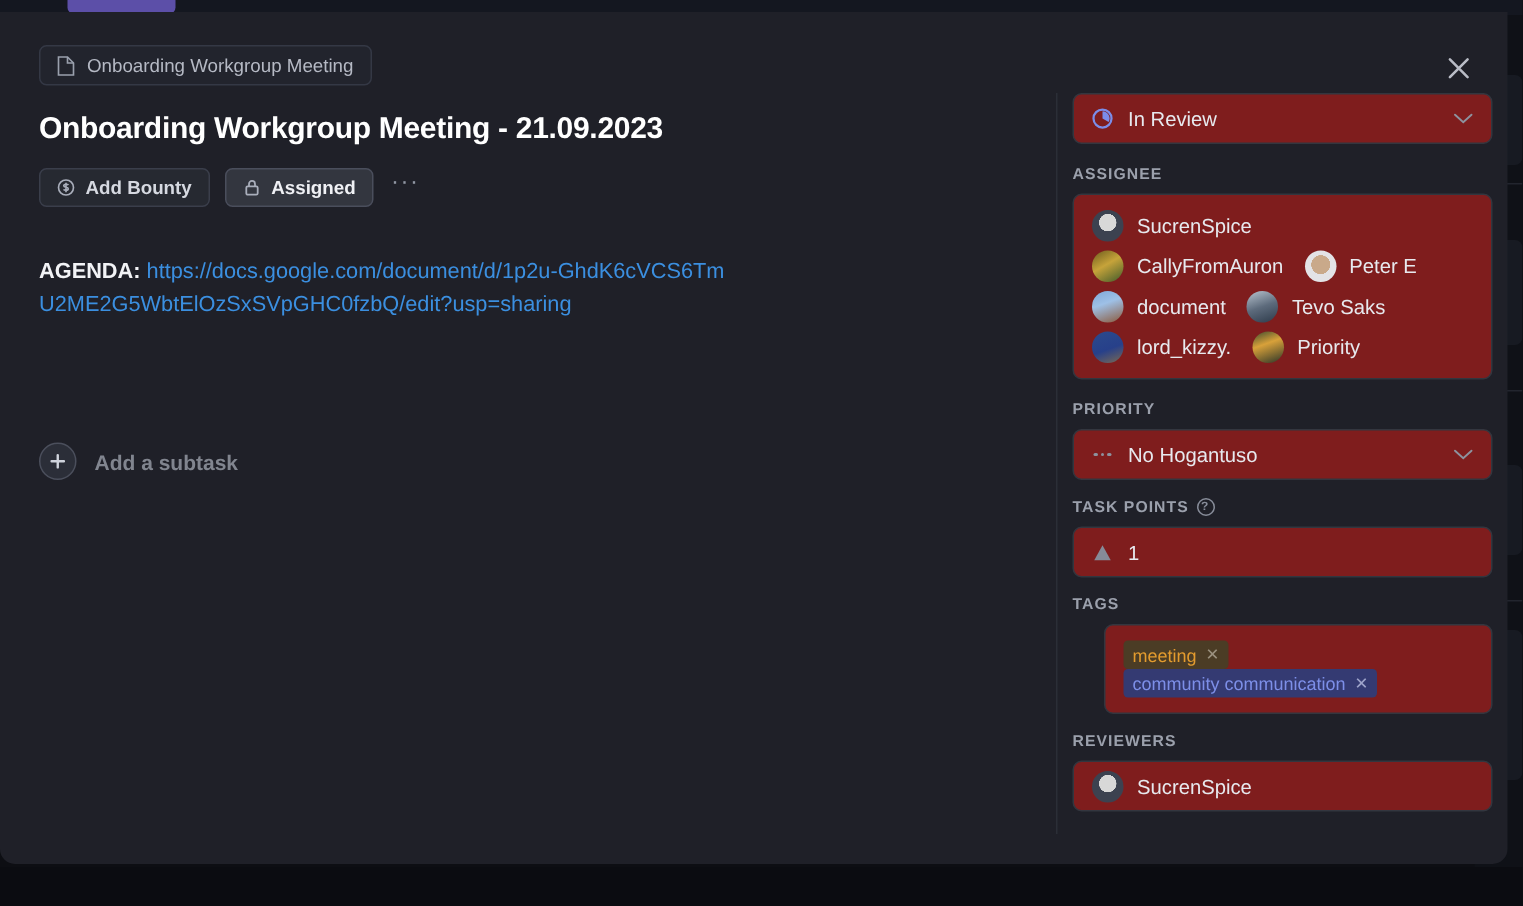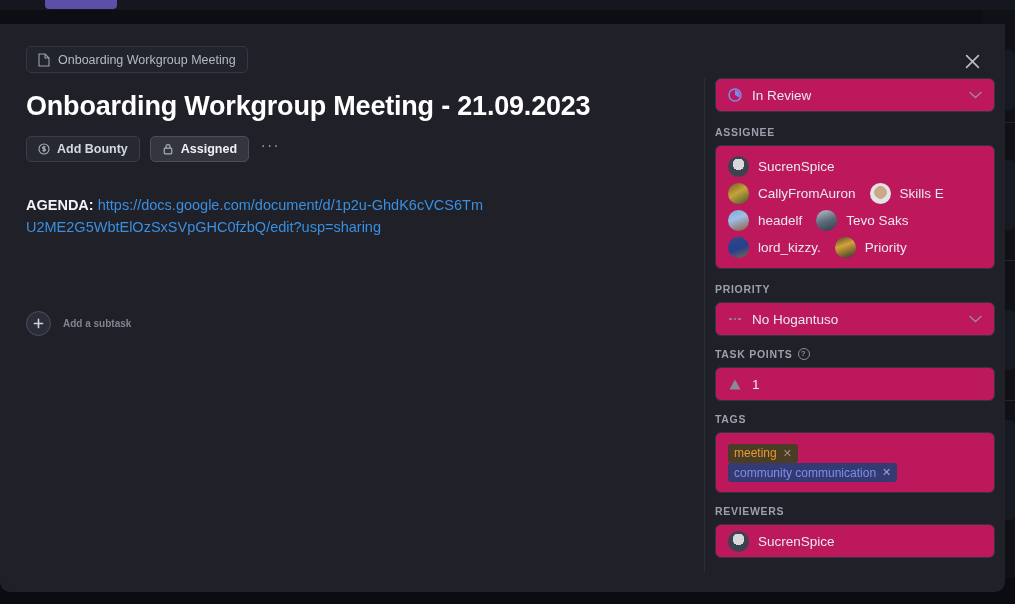--- a/index.html
+++ b/index.html
@@ -39,21 +39,21 @@
   .bg-card {
     position: absolute; left: 0; width: 32px;
     background: #171a22; border-radius: 5px;
   }
   .bg-sep {
     position: absolute; left: 0; width: 32px; height: 1px; background: #22252e;
   }
 
   
   #modal {
-    position: absolute; left: 0; top: 24px;
+    position: absolute; left: 0; top: 8px;
     width: 1005px; height: 568px;
     background: #1f2028;
     border-radius: 0 0 10px 10px;
     overflow: hidden;
   }
 
   .close-btn {
     position: absolute; right: 20px; top: 24px;
     width: 26px; height: 26px;
     display: flex; align-items: center; justify-content: center;
@@ -73,21 +73,21 @@
     border: 1px solid #343845; border-radius: 5px;
     background: #22242d;
     font-size: 12.5px; color: #b5b9c4;
     cursor: pointer;
   }
   .breadcrumb .doc-icon { display: flex; color: #9aa0ad; }
   .breadcrumb .doc-icon svg { width: 12px; height: 14px; }
 
   .task-title {
     margin-top: 18px;
-    font-size: 27px; font-weight: 700; color: #ffffff;
+    font-size: 20px; font-weight: 700; color: #ffffff;
     letter-spacing: -0.2px;
   }
 
   .chip-row {
     margin-top: 14px;
     display: flex; align-items: center; gap: 10px;
   }
   .chip {
     display: inline-flex; align-items: center; gap: 7px;
     height: 26px; padding: 0 11px;
@@ -123,21 +123,21 @@
     cursor: pointer;
   }
   .plus-circle {
     width: 25px; height: 25px; border-radius: 50%;
     border: 1px solid #4b4f5c; background: #2b2e38;
     display: flex; align-items: center; justify-content: center;
     color: #cfd3dc;
   }
   .plus-circle svg { width: 11px; height: 11px; }
   .add-subtask .label {
-    font-size: 10px; font-weight: 700; color: #81858f;
+    font-size: 14px; font-weight: 700; color: #81858f;
   }
 
   .create-btn {
     position: absolute; left: 26px; top: 505px;
     width: 653px; height: 39px;
     background: #8b7ae6; border: none; border-radius: 6px;
     color: #ffffff; font-size: 14.5px; font-weight: 700;
     font-family: "Liberation Sans", sans-serif;
     cursor: pointer;
   }
@@ -162,21 +162,21 @@
   }
   .help-icon {
     width: 12px; height: 12px; border-radius: 50%;
     border: 1px solid #878c99; color: #878c99;
     font-size: 8px; line-height: 10px; text-align: center;
     font-weight: 700; display: inline-block;
   }
 
   .field-box {
     border: 1px solid #33363f; border-radius: 6px;
-    background: #be185d;
+    background: #7f1d1d;
     padding: 0 12px;
     display: flex; align-items: center;
     min-height: 34px;
     cursor: pointer;
   }
   .field-box.tall { align-items: flex-start; padding: 10px 12px; display: block; }
 
   .select-value {
     flex: 1; display: flex; align-items: center; gap: 10px;
     font-size: 13.5px; color: #e7e9ee;
@@ -364,28 +364,28 @@
             </span>
           </div>
 
           <div class="avatar-row">
             <span class="person">
               <span class="avatar" style="background:linear-gradient(150deg,#6b5a1d 0%,#c6a33a 45%,#3f5a2b 100%);"></span>
               <span class="name">CallyFromAuron</span>
             </span>
             <span class="person" style="margin-left:14px;">
               <span class="avatar" style="background:radial-gradient(circle at 50% 45%,#c9a98a 0 40%,#e3e3e6 41% 100%);"></span>
-              <span class="name">Skills E</span>
+              <span class="name">Peter E</span>
             </span>
           </div>
 
           <div class="avatar-row">
             <span class="person">
               <span class="avatar" style="background:linear-gradient(160deg,#7fa8d8 0%,#9ec0e6 40%,#8b5a3c 100%);"></span>
-              <span class="name">headelf</span>
+              <span class="name">document</span>
             </span>
             <span class="person" style="margin-left:14px;">
               <span class="avatar" style="background:linear-gradient(160deg,#b9c4cf 0%,#5d6b7c 50%,#2d3a4a 100%);"></span>
               <span class="name">Tevo Saks</span>
             </span>
           </div>
 
           <div class="avatar-row">
             <span class="person">
               <span class="avatar" style="background:linear-gradient(160deg,#2b4a8c 0%,#27408a 55%,#7a6a52 100%);"></span>
@@ -438,21 +438,21 @@
           </span>
           <span>1</span>
         </span>
       </div>
     </div>
 
     <div class="spacer-12"></div>
 
     <div class="field">
       <div class="field-label">TAGS</div>
-      <div class="field-box tall" style="min-height:52px;">
+      <div class="field-box tall" style="min-height:52px;margin-left:21px;">
         <div>
           <span class="tag meeting">
             <span>meeting</span>
             <span class="x">✕</span>
           </span>
         </div>
         <div>
           <span class="tag community">
             <span>community communication</span>
             <span class="x">✕</span>

